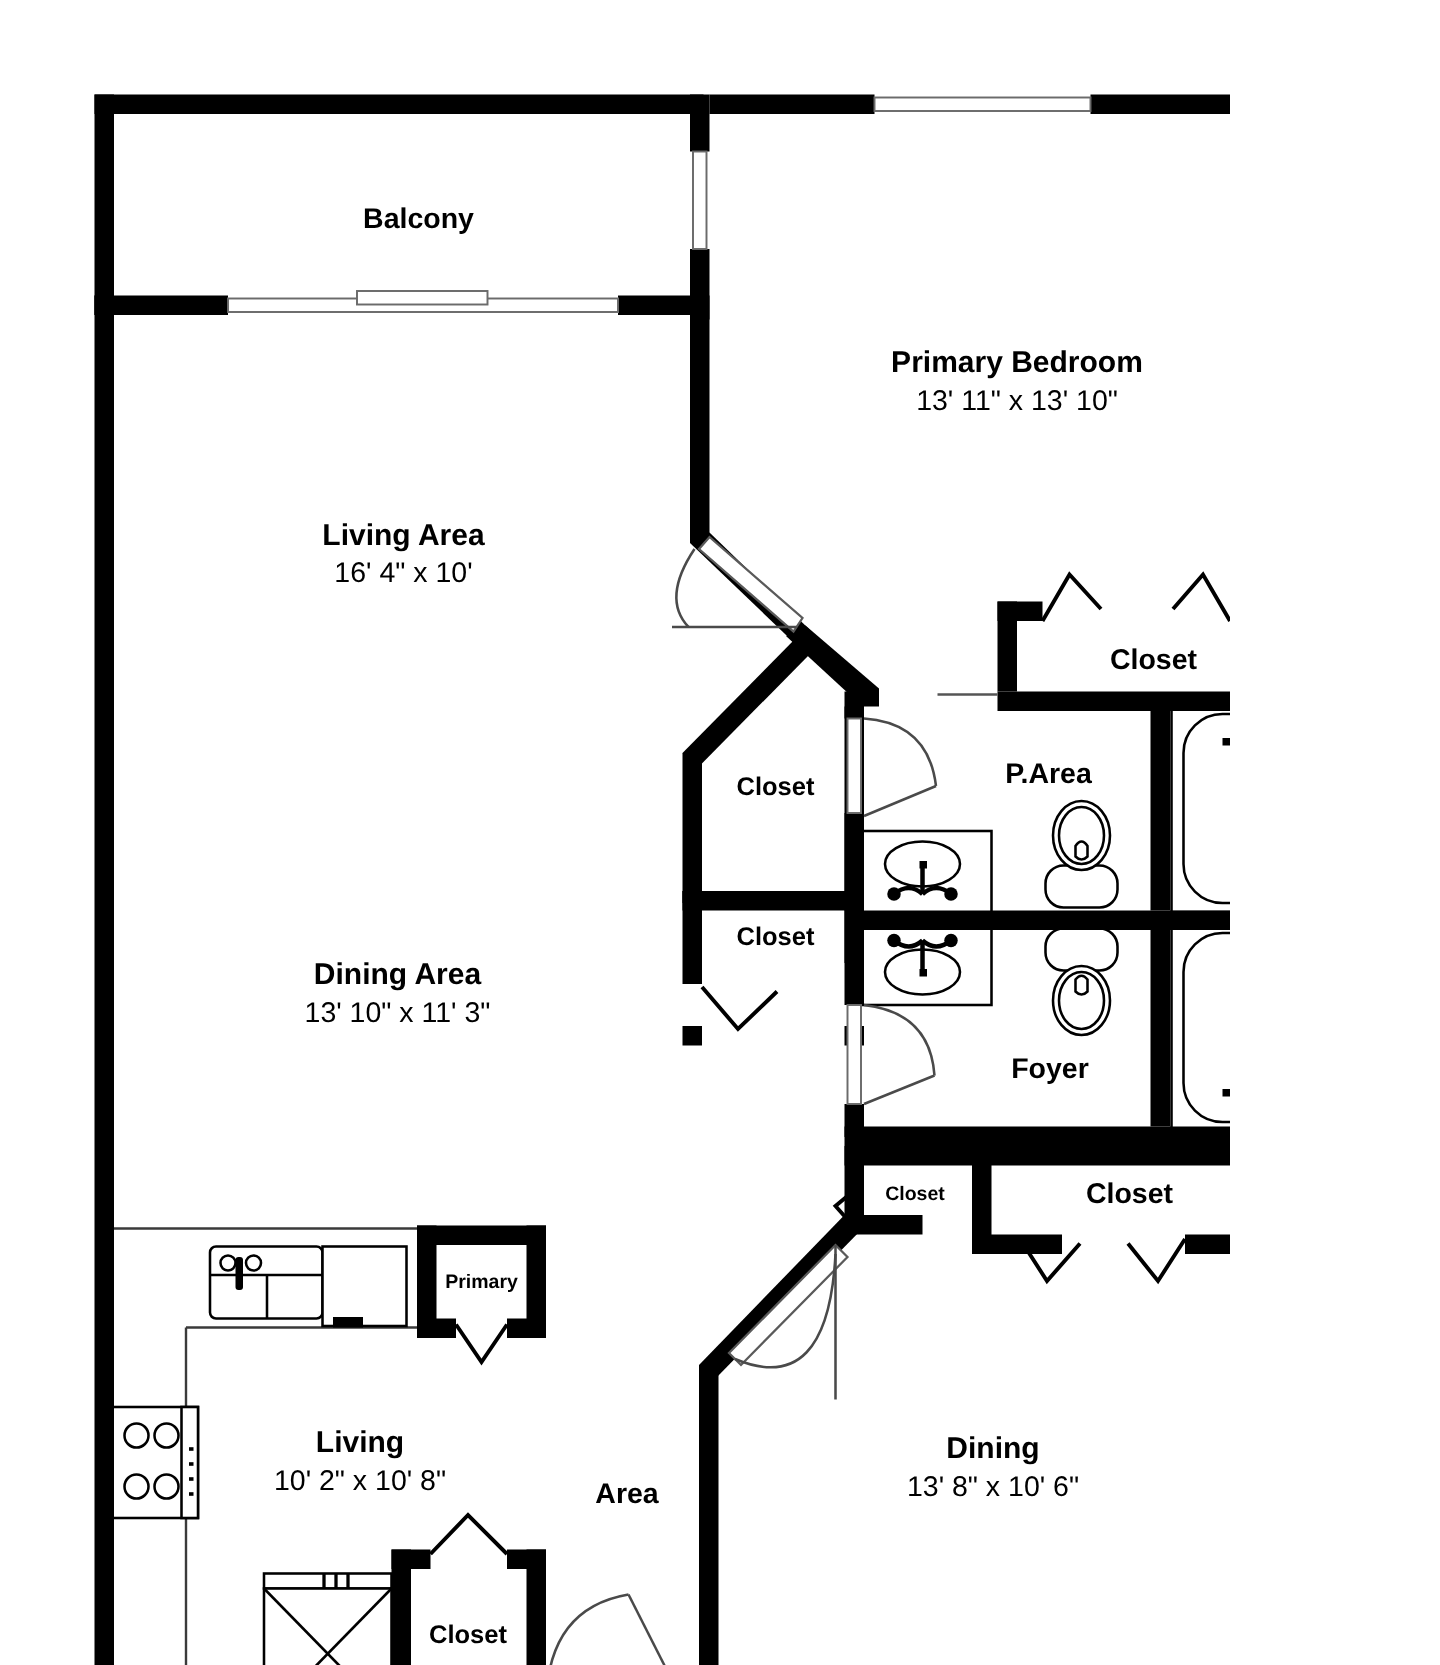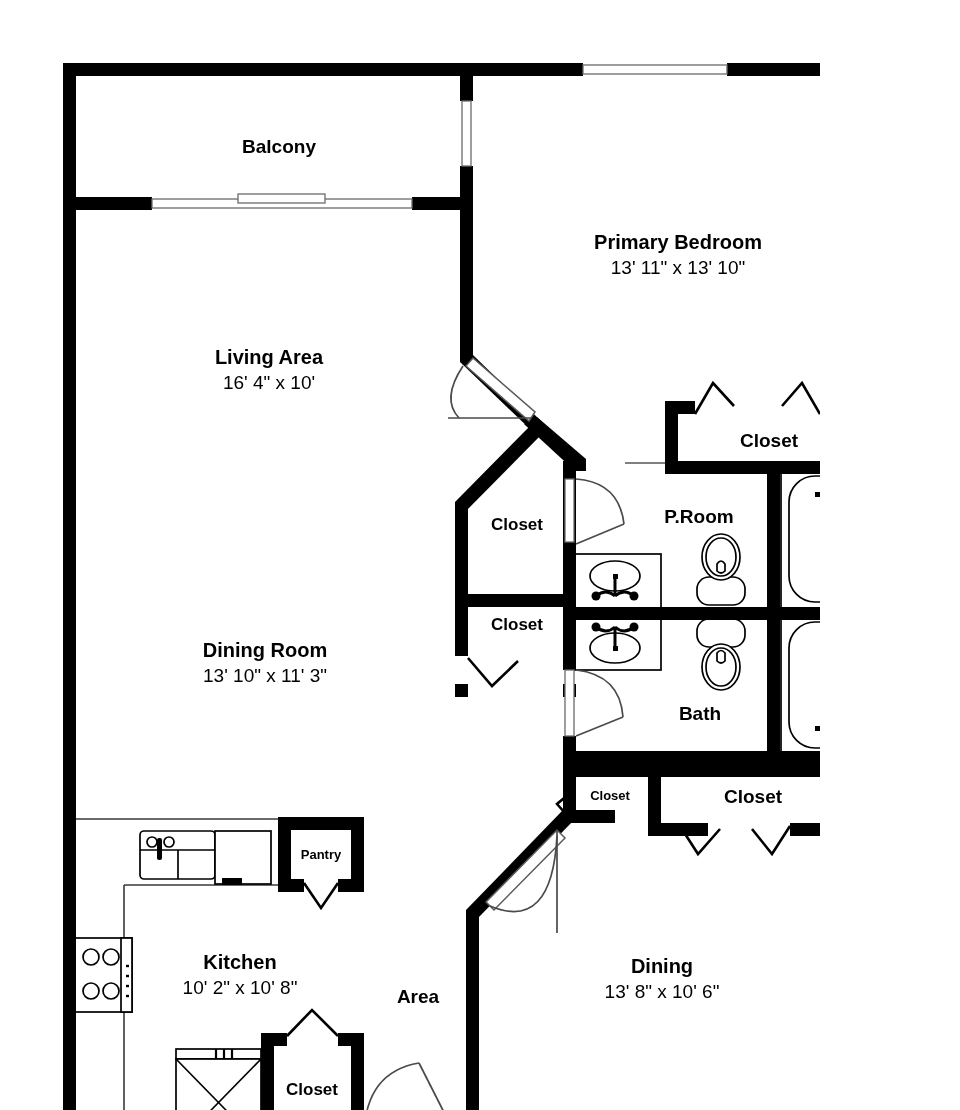--- a/index.html
+++ b/index.html
@@ -318,42 +318,42 @@
       </div>
       <div class="room-label sz-lg" style="left: 678px; top: 219px;">
         <span class="name">Primary Bedroom</span>
         <span class="dim">13' 11" x 13' 10"</span>
       </div>
       <div class="room-label sz-lg" style="left: 269px; top: 334px;">
         <span class="name">Living Area</span>
         <span class="dim">16' 4" x 10'</span>
       </div>
       <div class="room-label sz-lg" style="left: 265px; top: 627px;">
-        <span class="name">Dining Room</span>
+        <span class="name">Dining Area</span>
         <span class="dim">13' 10" x 11' 3"</span>
       </div>
       <div class="room-label sz-lg" style="left: 240px; top: 939px;">
-        <span class="name">Kitchen</span>
+        <span class="name">Living</span>
         <span class="dim">10' 2" x 10' 8"</span>
       </div>
       <div class="room-label sz-lg" style="left: 662px; top: 943px;">
         <span class="name">Dining</span>
         <span class="dim">13' 8" x 10' 6"</span>
       </div>
       <div class="room-label sz-md" style="left: 699px; top: 481px;">
-        <span class="name">P.Room</span>
+        <span class="name">P.Area</span>
       </div>
       <div class="room-label sz-md" style="left: 700px; top: 678px;">
-        <span class="name">Bath</span>
+        <span class="name">Foyer</span>
       </div>
       <div class="room-label sz-md" style="left: 418px; top: 961px;">
         <span class="name">Area</span>
       </div>
       <div class="room-label sz-xs" style="left: 321px; top: 819px;">
-        <span class="name">Pantry</span>
+        <span class="name">Primary</span>
       </div>
       <div class="room-label sz-md" style="left: 769px; top: 405px;">
         <span class="name">Closet</span>
       </div>
       <div class="room-label sz-sm" style="left: 517px; top: 489px;">
         <span class="name">Closet</span>
       </div>
       <div class="room-label sz-sm" style="left: 517px; top: 589px;">
         <span class="name">Closet</span>
       </div>

